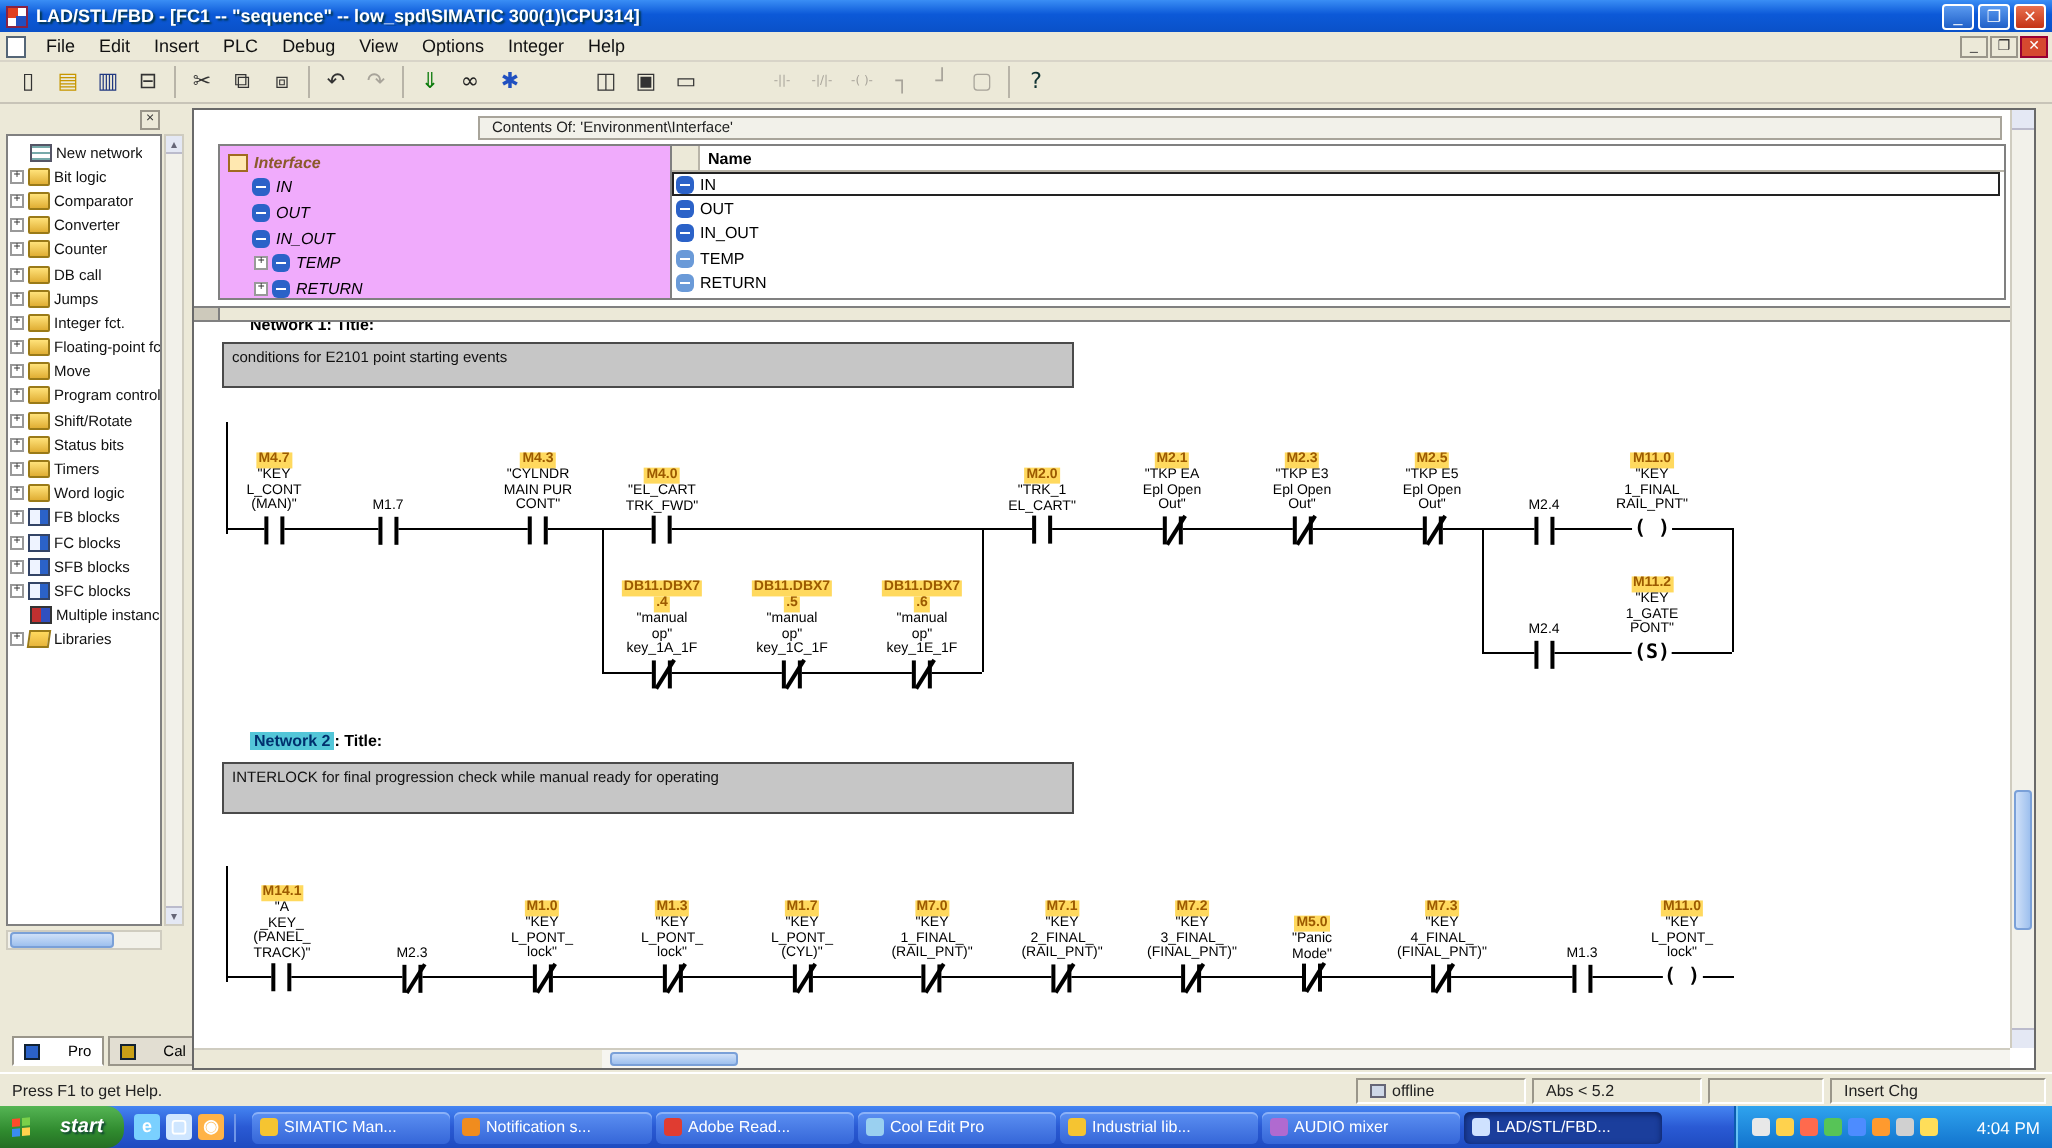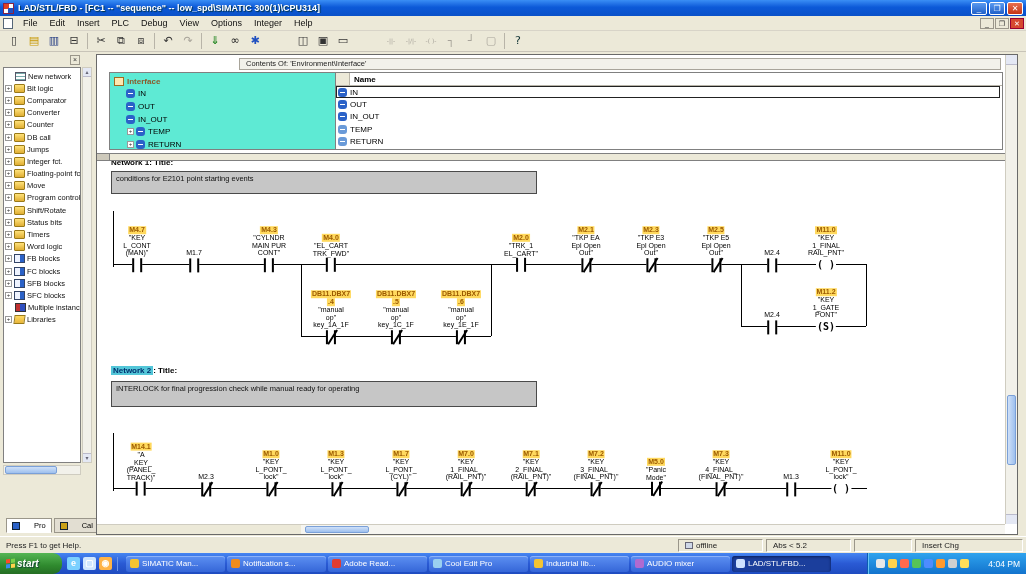--- a/index.html
+++ b/index.html
@@ -63,21 +63,21 @@
   .btab { display:flex; align-items:center; gap:14px; height:15px; padding:0 5px; border:1px solid #9a968a; border-bottom-color:#fff; background:#fff; font-size:7.5px; }
   .btab.inactive { background:#e2ded2; border-bottom-color:#9a968a; }
   .btab .ti { width:8px; height:8px; background:#2b62c8; border:1px solid #123; }
   .btab.inactive .ti { background:#c8a018; }
 
   
   .editor { position:absolute; left:96px; top:54px; width:922px; height:481px; background:#fff; border:1px solid #696969; }
   .decl { position:absolute; left:0; top:0; right:12px; height:98px; background:#fff; }
   .decl-head { position:absolute; left:142px; top:3px; right:4px; height:12px; border:1px solid #a8a49a; background:#f2f1ea;
     font-size:7.5px; line-height:10px; padding-left:6px; color:#222; }
-  .decl-tree { position:absolute; left:12px; top:17px; width:242px; bottom:3px; border:1px solid #808080; background:#5eead4; overflow:hidden; padding-top:2px;}
+  .decl-tree { position:absolute; left:12px; top:17px; width:242px; bottom:3px; border:1px solid #808080; background:#f0abfc; overflow:hidden; padding-top:2px;font-style:italic;}
   .dt-row { display:flex; align-items:center; height:12.6px; font-size:8px; }
   .dt-root-icon { width:10px; height:9px; border:1px solid #a06a20; background:#ffe8b0; margin-right:3px; flex:0 0 auto;}
   .di { width:9px; height:9px; border-radius:3px; background:#2b62c8; margin-right:3px; flex:0 0 auto; position:relative;}
   .di::after { content:""; position:absolute; left:2px; top:4px; width:5px; height:1px; background:#fff; }
   .di.lt { background:#6a9ad8; }
   .dt-root-label { color:#8b5a2b; font-weight:bold; }
   .decl-table { position:absolute; left:238px; top:17px; right:2px; bottom:3px; border:1px solid #808080; background:#fff; overflow:hidden;}
   .decl-th { height:13px; border-bottom:1px solid #b8b4a8; display:flex; align-items:center; }
   .decl-th .gut { width:14px; height:100%; background:#ece9d8; border-right:1px solid #b8b4a8; }
   .decl-th .colname { font-size:8px; font-weight:bold; padding-left:4px; }
@@ -89,21 +89,21 @@
   #code-area { position:absolute; left:0; top:106px; right:12px; bottom:10px; overflow:hidden; background:#fff; }
   .ed-vscroll { position:absolute; right:0; top:0; width:12px; bottom:10px; background:#f2f1ea; border-left:1px solid #cfccc0;}
   .ed-vscroll .vthumb { position:absolute; left:1px; top:340px; width:9px; height:70px; background:linear-gradient(90deg,#cfe0f8,#9ec0ee); border:1px solid #7aa0d8; border-radius:2px;}
   .ed-vscroll .sbu { position:absolute; top:0; left:0; right:0; height:10px; background:#e4e8f4; border-bottom:1px solid #bbc;}
   .ed-vscroll .sbd { position:absolute; bottom:0; left:0; right:0; height:10px; background:#e4e8f4; border-top:1px solid #bbc;}
   .ed-hgap { position:absolute; left:0; bottom:0; width:204px; height:10px; background:#ece9d8; border-top:1px solid #cfccc0;}
   .ed-hscroll { position:absolute; left:204px; right:12px; bottom:0; height:10px; background:#f6f5f0; border-top:1px solid #cfccc0;}
   .ed-hscroll .thumb2 { position:absolute; left:4px; top:1px; width:64px; height:7px; background:linear-gradient(#cfe0f8,#9ec0ee); border:1px solid #7aa0d8; border-radius:2px;}
 
   
-  .net-title { position:absolute; left:14px; height:11px; font-size:8px; font-weight:bold; white-space:nowrap;}
+  .net-title { position:absolute; left:28px; height:11px; font-size:8px; font-weight:bold; white-space:nowrap;}
   .net-label.sel { background:#53c6d8; color:#00306e; padding:0 2px; }
   .net-comment { position:absolute; background:#c6c6c6; border:1px solid #4a4a4a; font-size:7.5px; color:#111; padding:2px 4px; overflow:hidden;}
   .lline { position:absolute; background:#000; z-index:1; }
   .lad-el { position:absolute; transform:translate(-50%,-100%); display:flex; flex-direction:column; align-items:center; z-index:2; }
   .lad-addr { font-size:7px; font-weight:bold; line-height:8px; color:#9c5a00; background:#ffd95e; padding:0 1px; white-space:nowrap;}
   .lad-sym { font-size:7px; line-height:7.6px; color:#000; white-space:nowrap; }
   .g { margin-top:1px; }
   .g-no { width:10px; height:14px; background:#fff; border-left:2px solid #000; border-right:2px solid #000; position:relative;}
   .slash { position:absolute; left:-4px; top:6px; width:17px; height:1.6px; background:#000; transform:rotate(-58deg); display:block;}
   .g-coil { height:14px; line-height:13px; font-family:"DejaVu Sans Mono",monospace; font-weight:bold; font-size:10px; background:#fff; padding:0 1px;}
@@ -112,21 +112,21 @@
   .statusbar { position:absolute; left:0; top:536px; width:100%; height:17px; background:#ece9d8; border-top:1px solid #fff;
     display:flex; align-items:center; font-size:8px; color:#222; }
   .sb-help { flex:1; padding-left:6px; }
   .sb-seg { height:13px; border:1px solid; border-color:#9a968a #fff #fff #9a968a; margin-right:3px; padding:0 6px; line-height:11px; white-space:nowrap; display:flex; align-items:center; gap:3px;}
   .sb-ic { width:8px; height:7px; background:#cfd8e8; border:1px solid #667; display:inline-block;}
 
   
   .taskbar { position:absolute; left:0; top:553px; width:100%; height:21px;
     background:linear-gradient(180deg,#4585f2 0%,#2a5ad4 50%,#1e4bc0 100%); display:flex; align-items:center; }
   .start { height:21px; width:62px; background:linear-gradient(180deg,#55b554,#2f8a2e 60%,#256e24);
-    border-radius:0 9px 9px 0; display:flex; align-items:center; gap:1px; padding-left:6px; color:#fff; font-weight:bold; font-style:italic; font-size:10px; text-shadow:1px 1px 1px #143; flex:0 0 auto;}
+    border-radius:0 9px 9px 0; display:flex; align-items:center; gap:14px; padding-left:6px; color:#fff; font-weight:bold; font-style:italic; font-size:10px; text-shadow:1px 1px 1px #143; flex:0 0 auto;}
   .flag { width:10px; height:10px; display:grid; grid-template-columns:4px 4px; grid-template-rows:4px 4px; gap:1px; transform:skewY(-6deg);}
   .flag i:nth-child(1){background:#ff4a2a;} .flag i:nth-child(2){background:#7ad04a;}
   .flag i:nth-child(3){background:#3a8cf0;} .flag i:nth-child(4){background:#ffd24d;}
   .quick { display:flex; align-items:center; gap:3px; padding:0 5px; flex:0 0 auto; }
   .ql { width:13px; height:13px; border-radius:2px; font-size:9px; line-height:12px; text-align:center; color:#fff; font-weight:bold;}
   .ql-sep { width:1px; height:14px; background:#6f96e8; margin-left:2px;}
   .taskbtns { display:flex; align-items:center; gap:2px; flex:1; overflow:hidden; padding-left:3px;}
   .task { width:99px; height:16px; border-radius:3px; background:linear-gradient(180deg,#5c90f2,#3566d8);
     box-shadow:inset 0 1px 0 #8cb2f8; display:flex; align-items:center; gap:3px; padding:0 4px; color:#fff; font-size:8px; white-space:nowrap; overflow:hidden; flex:0 0 auto;}
   .task.active { background:#1b3e9c; box-shadow:inset 0 1px 3px #0a1e58; }

